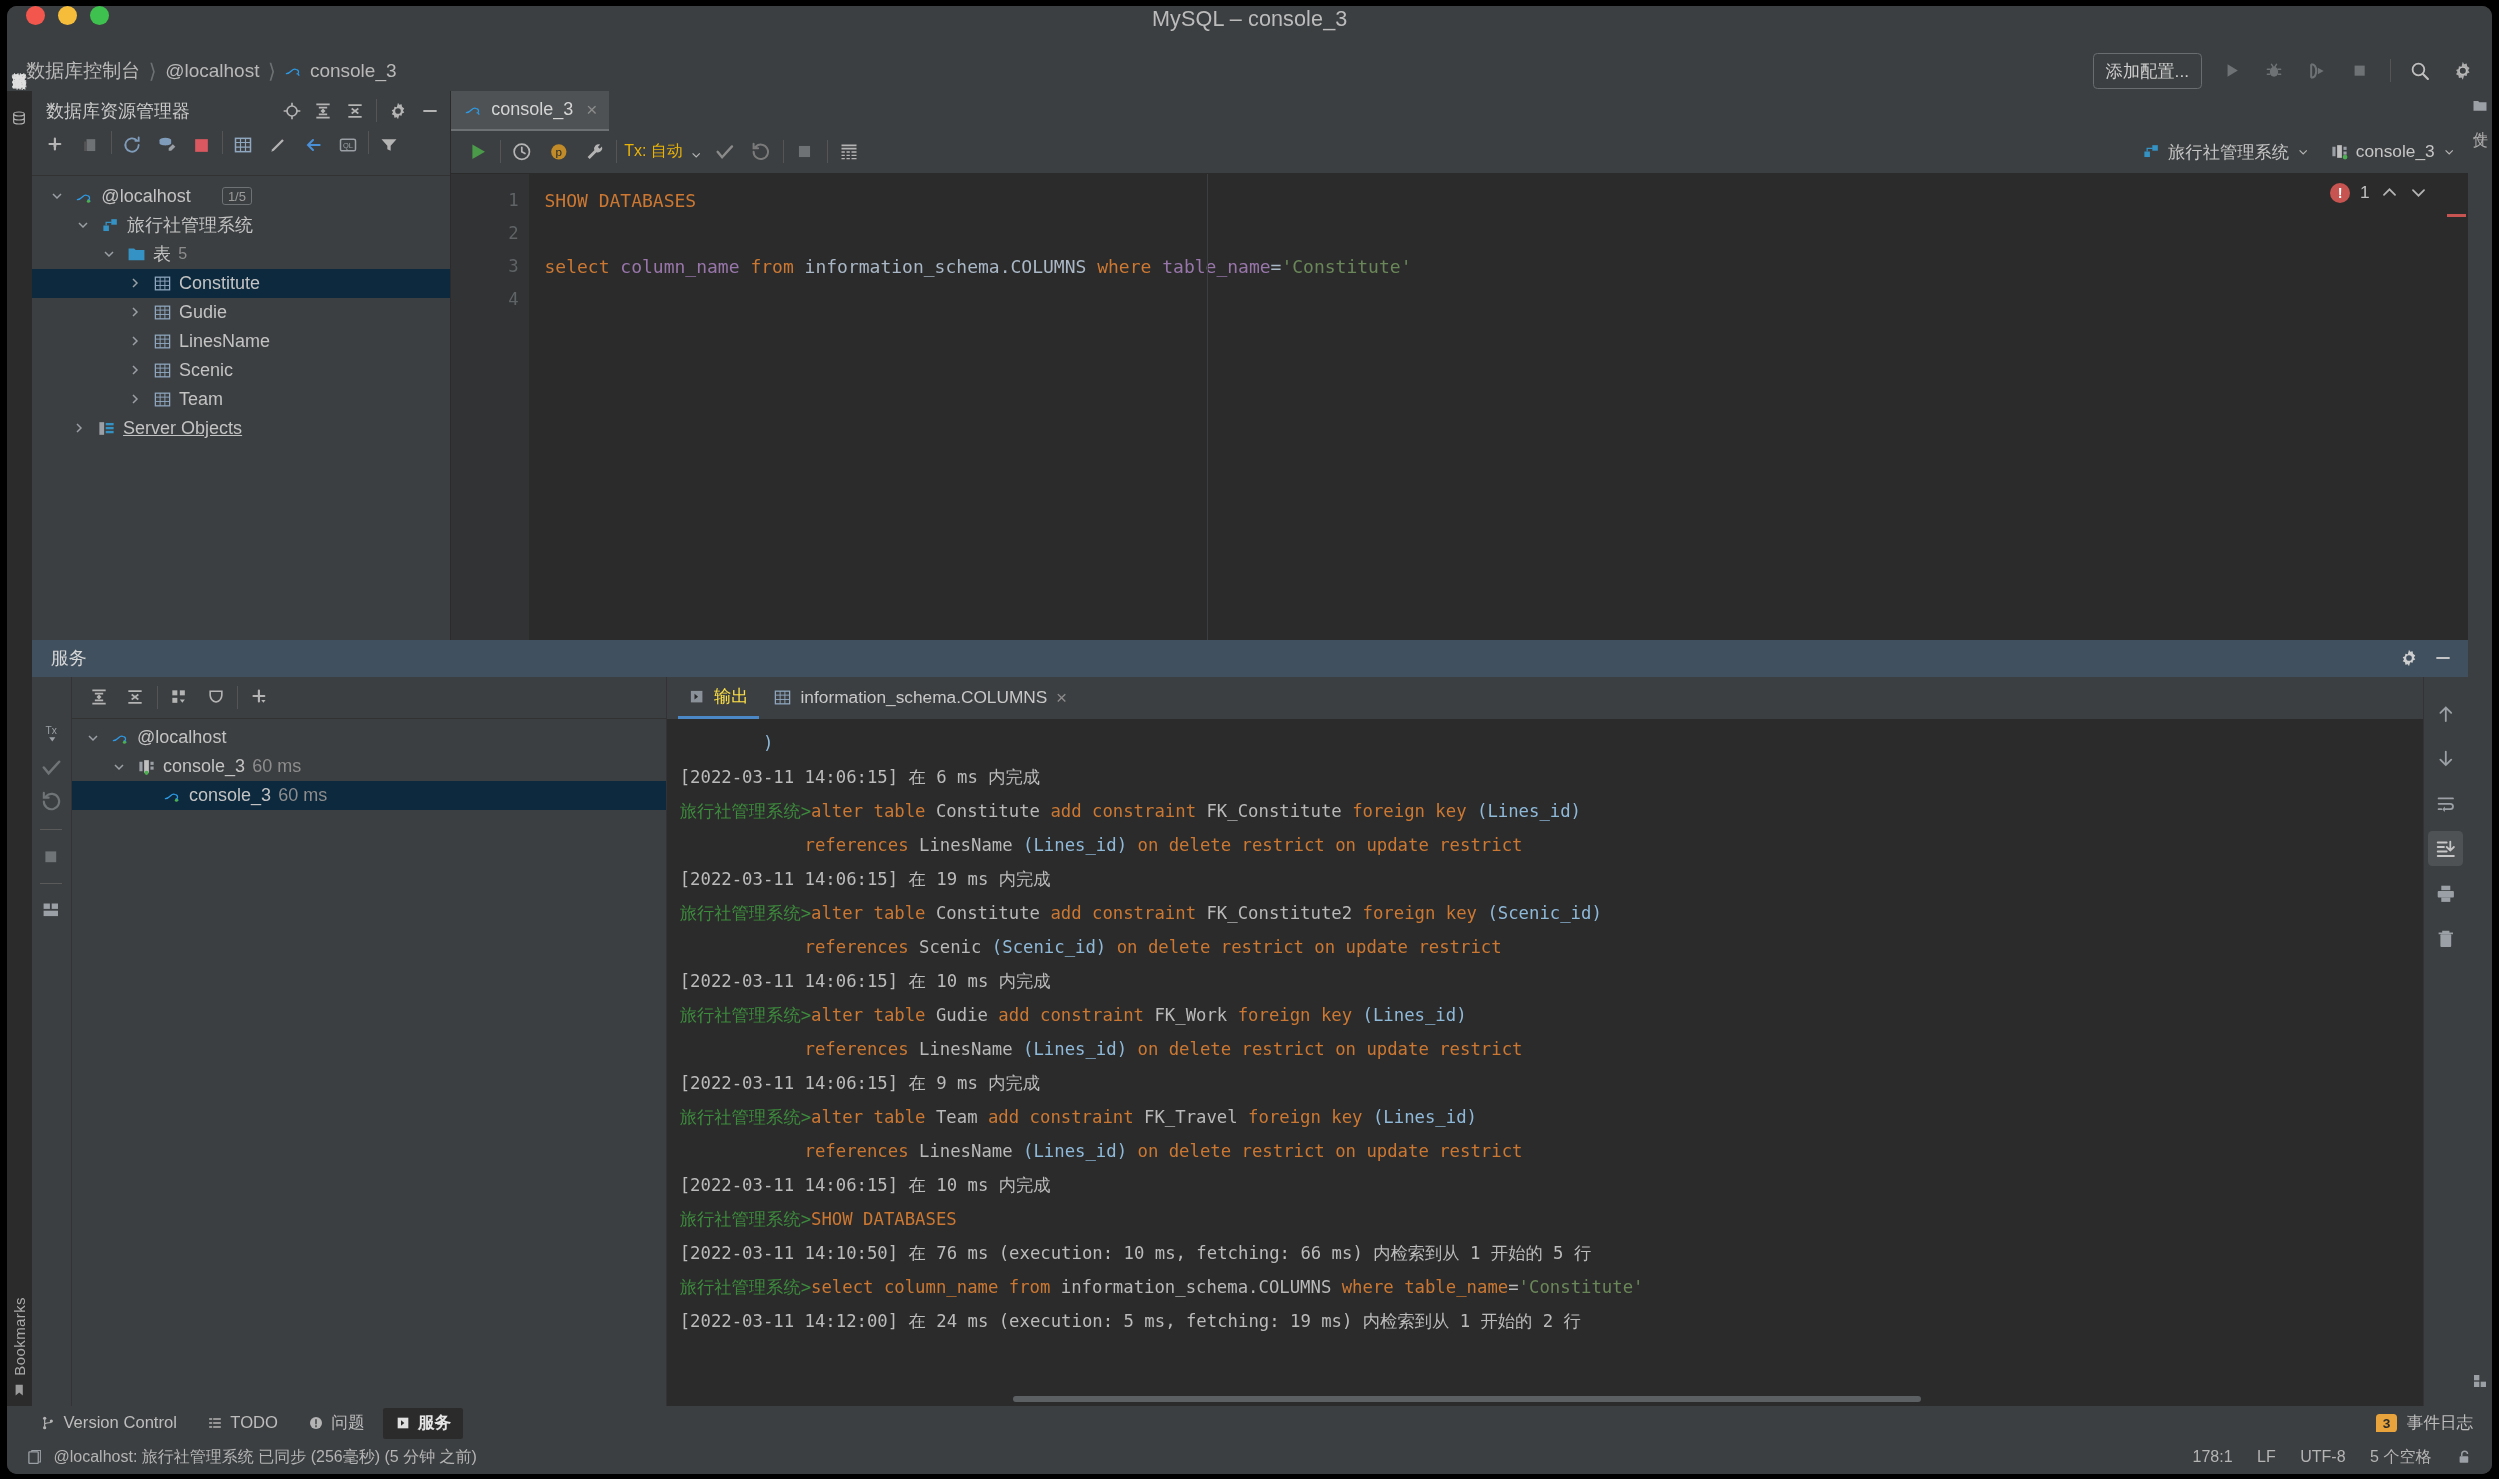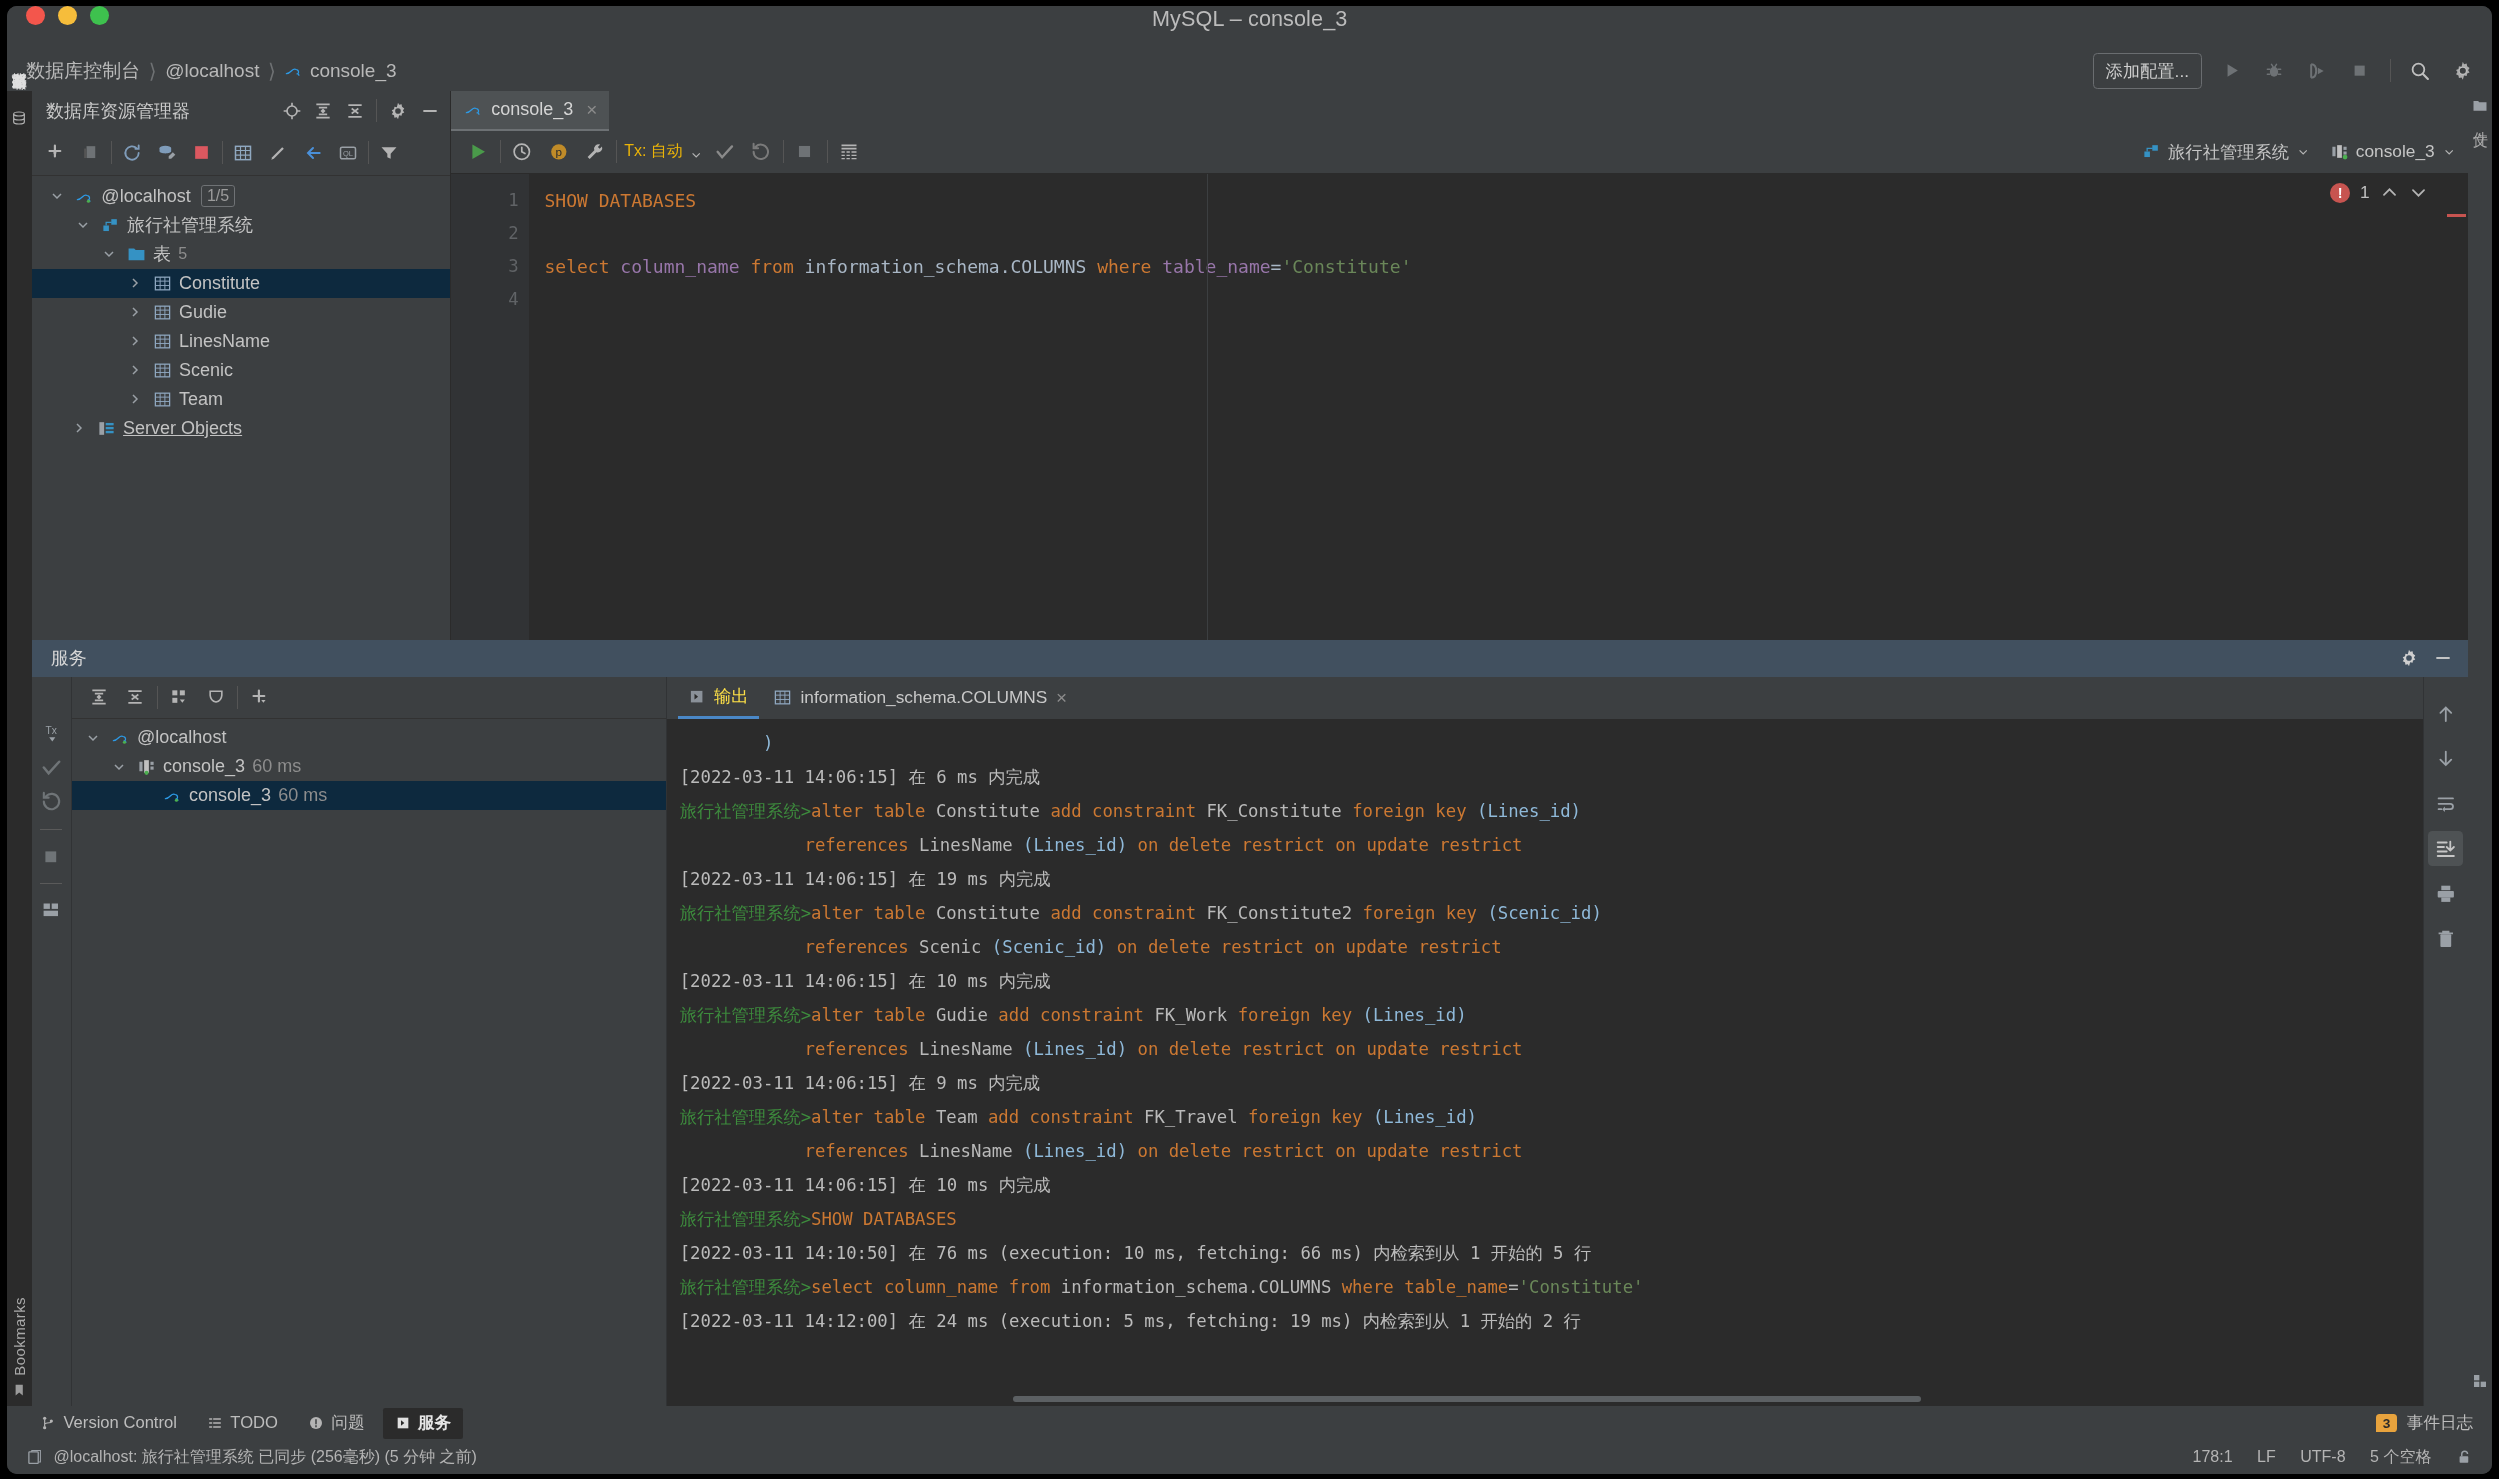--- a/index.html
+++ b/index.html
@@ -72,36 +72,36 @@
 
   
   .dbx { width: 419px; background: #3c3f41; display: flex; flex-direction: column; flex: none; border-right: 0.7px solid #2b2b2b;}
   .dbx-head {
     height: 40px; display: flex; align-items: center;
     padding: 0 10px 0 14.4px; font-size: 18px; color: #c9c9c9;
     background: #3c3f41;
   }
   .dbx-head .sp { margin-left: auto; display: flex; align-items: center; gap: 11.5px; }
   .dbx-tools {
-    height: 45px; display: flex; align-items: center; gap: 5.8px;
+    height: 45px; display: flex; gap: 5.8px;
     padding: 0 7.2px 0 10px; background: #3c3f41;
     border-bottom: 0.7px solid #323232;
   }
   .tbtn { width: 29px; height: 29px; display:flex; align-items:center; justify-content:center; }
   .tree { flex: 1; background: #3c3f41; padding-top: 5.8px; overflow: hidden; font-size: 18px; }
   .trow {
     display: flex; align-items: center; height: 29px; gap: 7.2px;
     color: #c3c3c3; padding-right: 7.2px; white-space: nowrap;
   }
   .trow.sel { background: #0d293e; }
   .chev { width: 19px; text-align: center; color: #9aa0a6; font-size: 14.4px; flex:none;}
   .tcount { color: #8d8d8d; font-size: 16px; }
   .badge1 {
     border: 0.7px solid #6f7275; border-radius: 2.9px; color: #9b9b9b;
-    font-size: 16px; padding: 0.7px 5px; margin-left: 3px;
+    font-size: 13px; padding: 0.7px 5px; margin-left: 24px;
   }
 
   
   .editor { flex: 1; display: flex; flex-direction: column; min-width: 0; background: #2b2b2b; }
   .tabstrip { height: 40px; background: #3c3f41; display: flex; align-items: flex-end; flex: none; }
   .etab {
     height: 40px; display: flex; align-items: center; gap: 8.6px;
     padding: 0 11.5px 0 13px; background: #4e5254; font-size: 18px; color: #d4d4d4;
     border-bottom: 2.9px solid #6d7174;
   }

